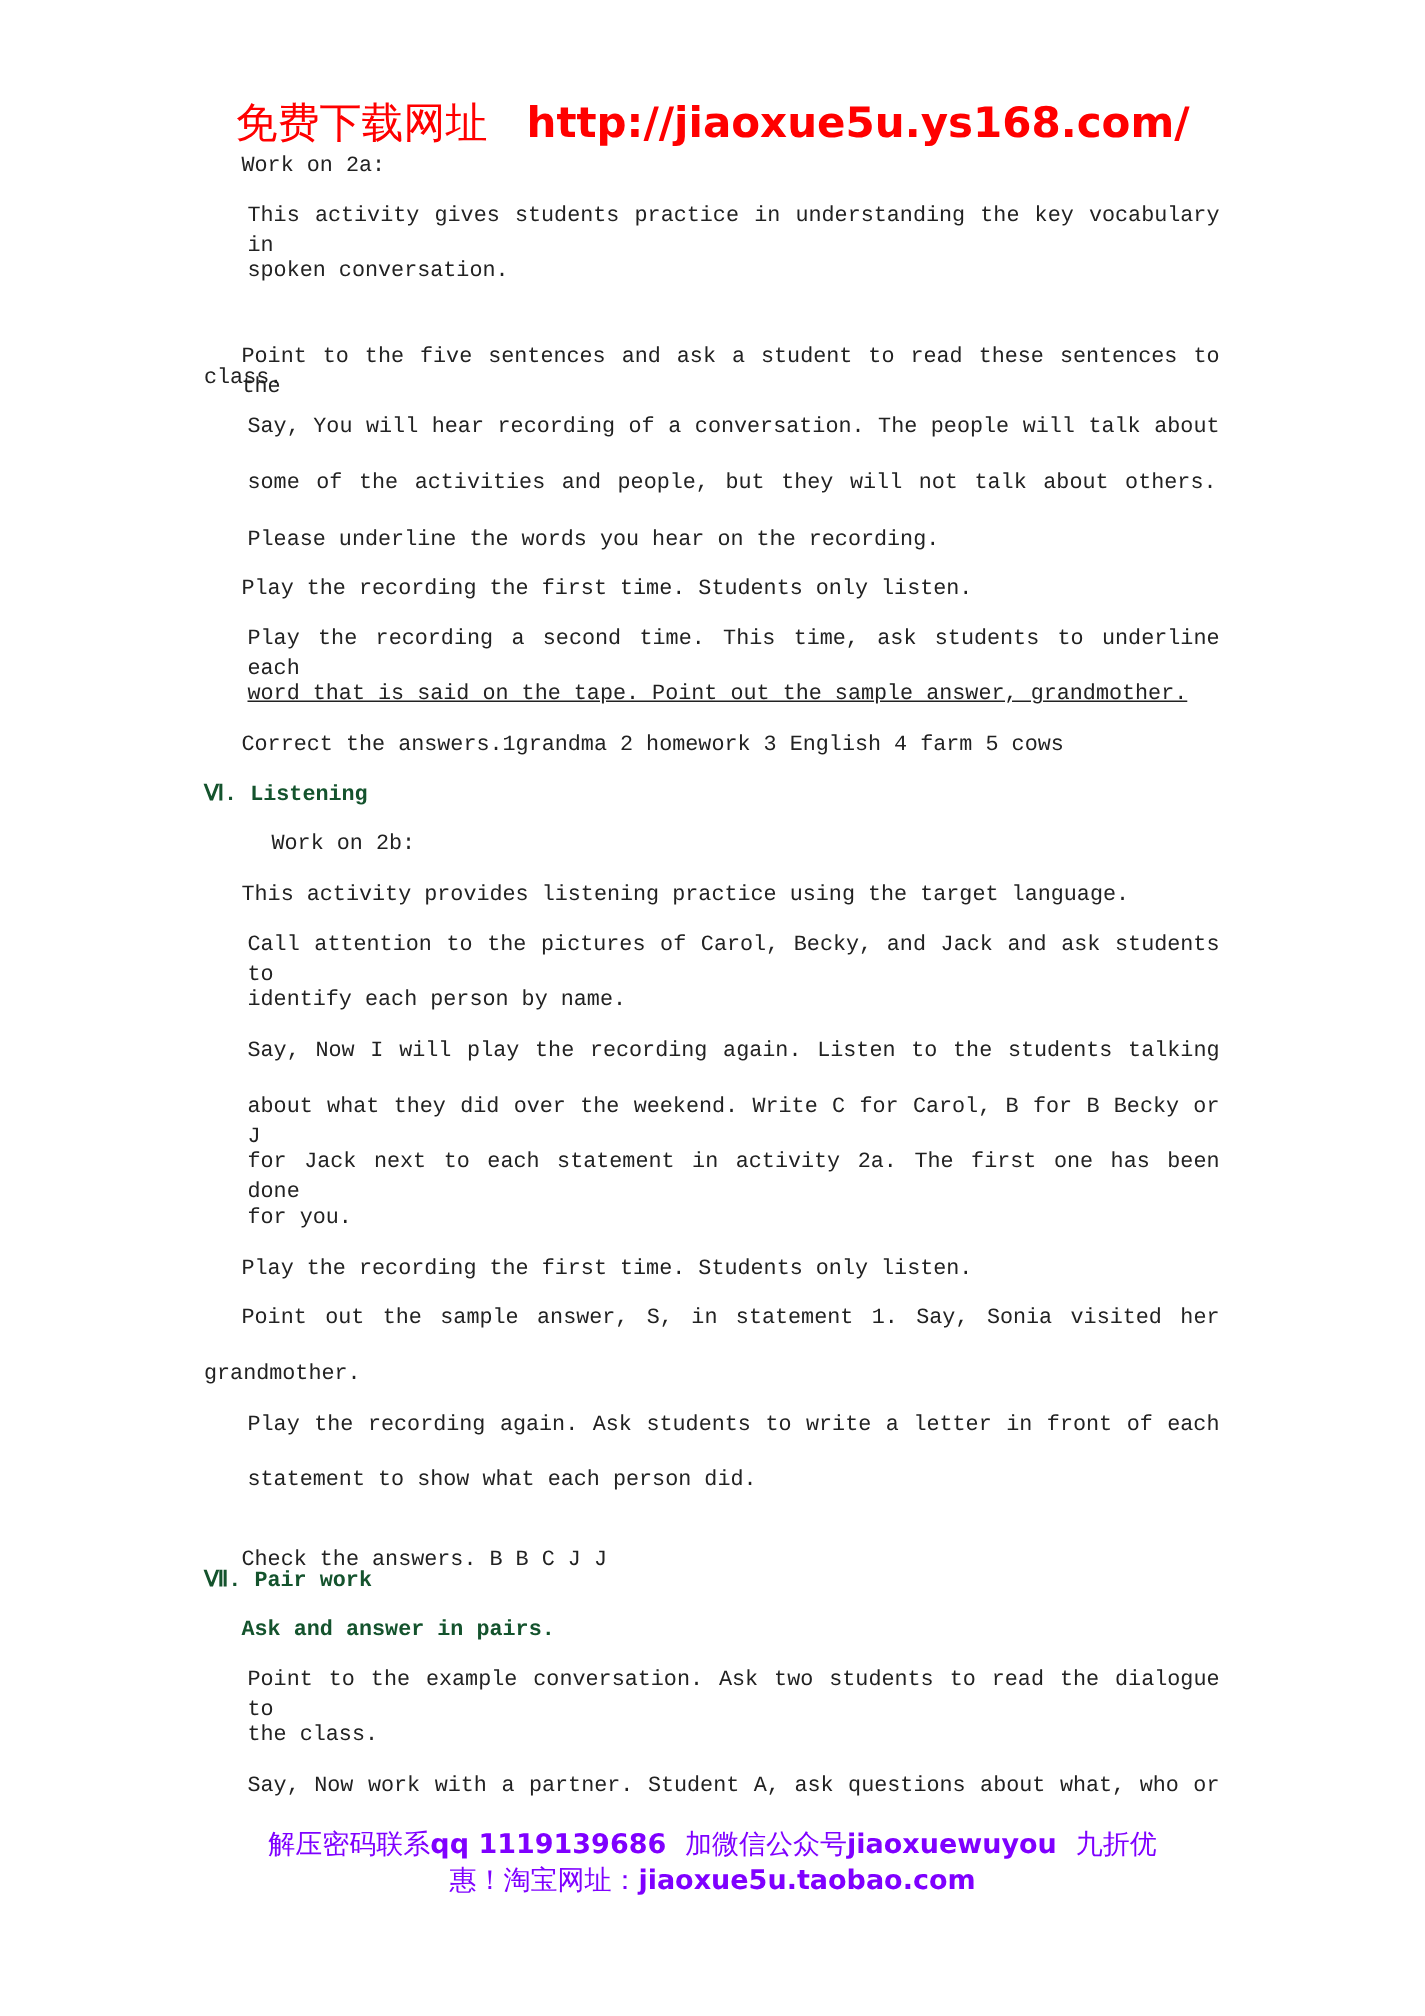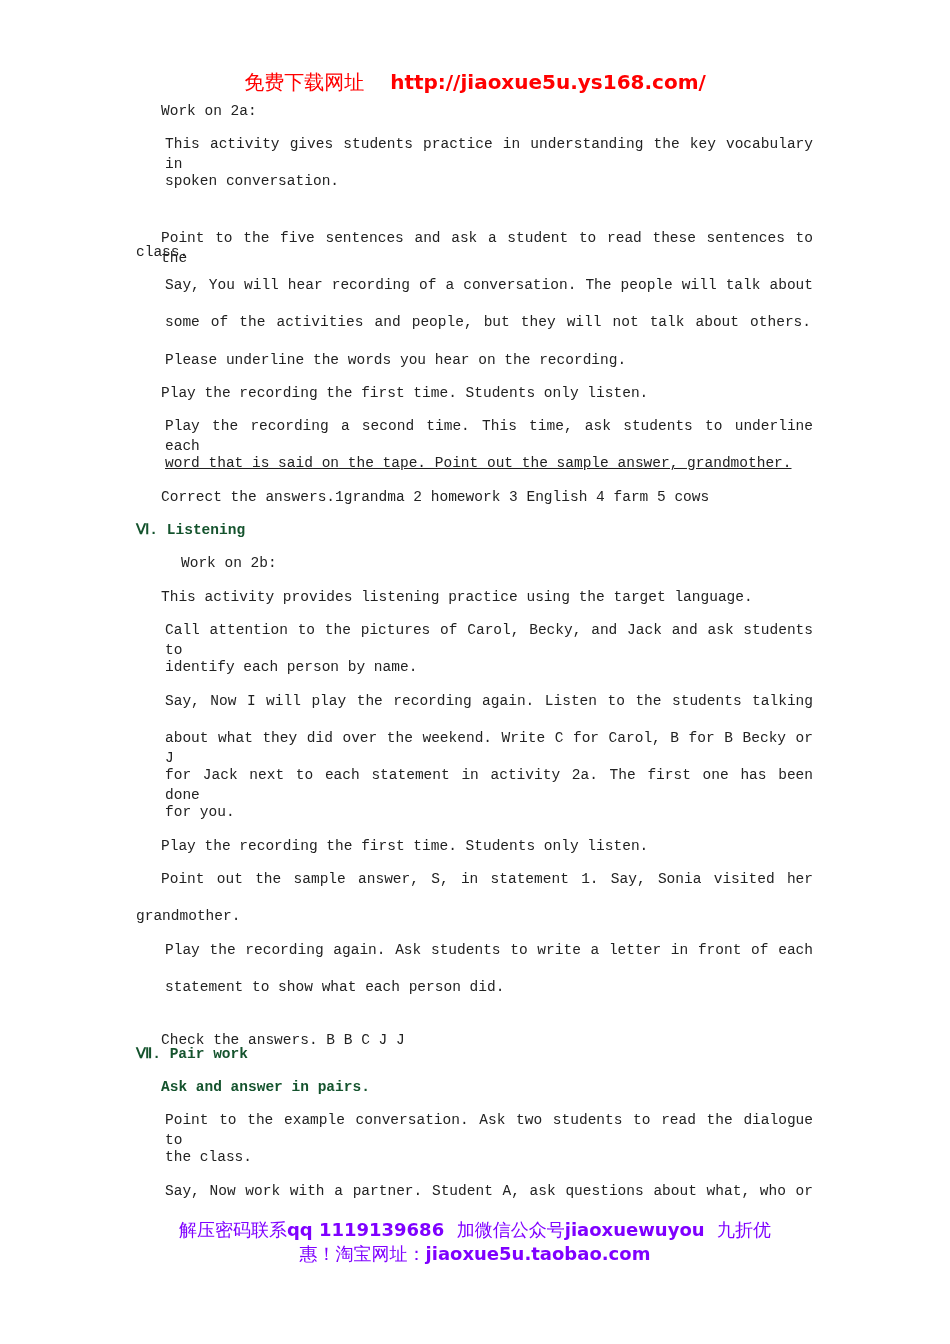--- a/index.html
+++ b/index.html
@@ -22,21 +22,21 @@
       height: 1344px;
     }
     .header-banner {
       position: absolute;
       top: 68px;
       left: 0;
       width: 950px;
       text-align: center;
       font-family: "DejaVu Sans", "Liberation Sans", sans-serif;
       font-weight: bold;
-      font-size: 20px;
+      font-size: 28px;
       color: #ff0000;
       line-height: 28px;
       white-space: nowrap;
     }
     .header-banner .cn { font-weight: normal; margin-right: 26px; }
     .line {
       position: absolute;
       font-size: 14.5px;
       line-height: 20px;
       white-space: nowrap;

